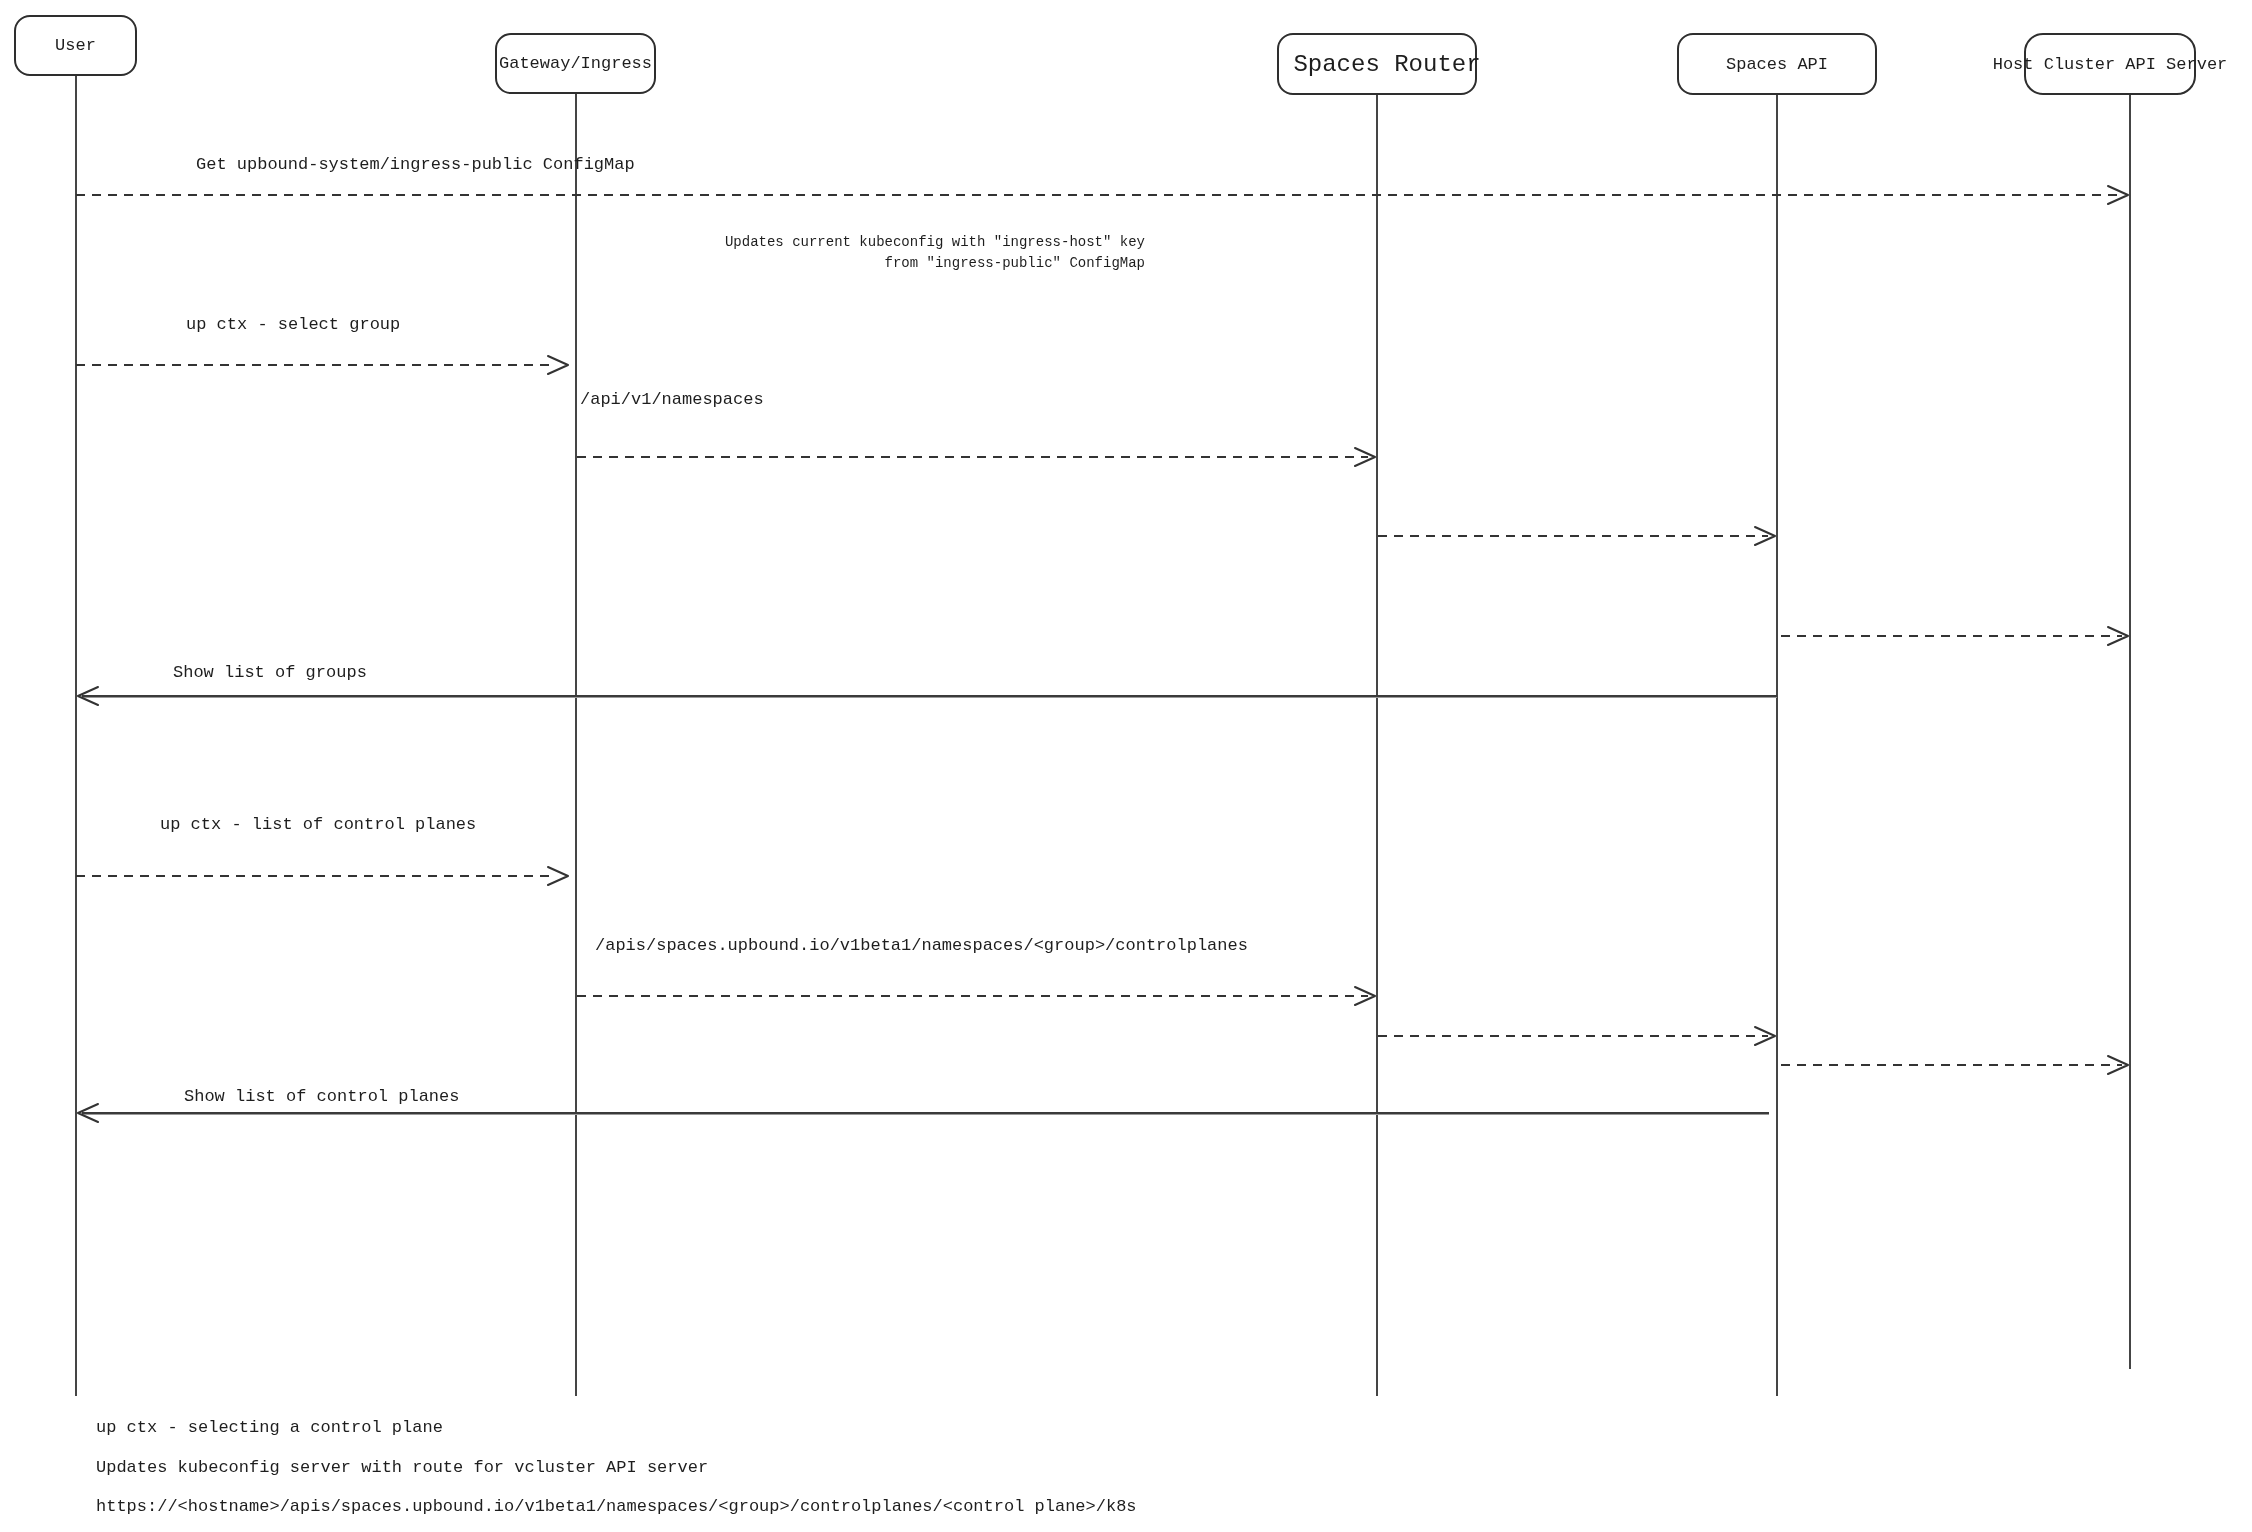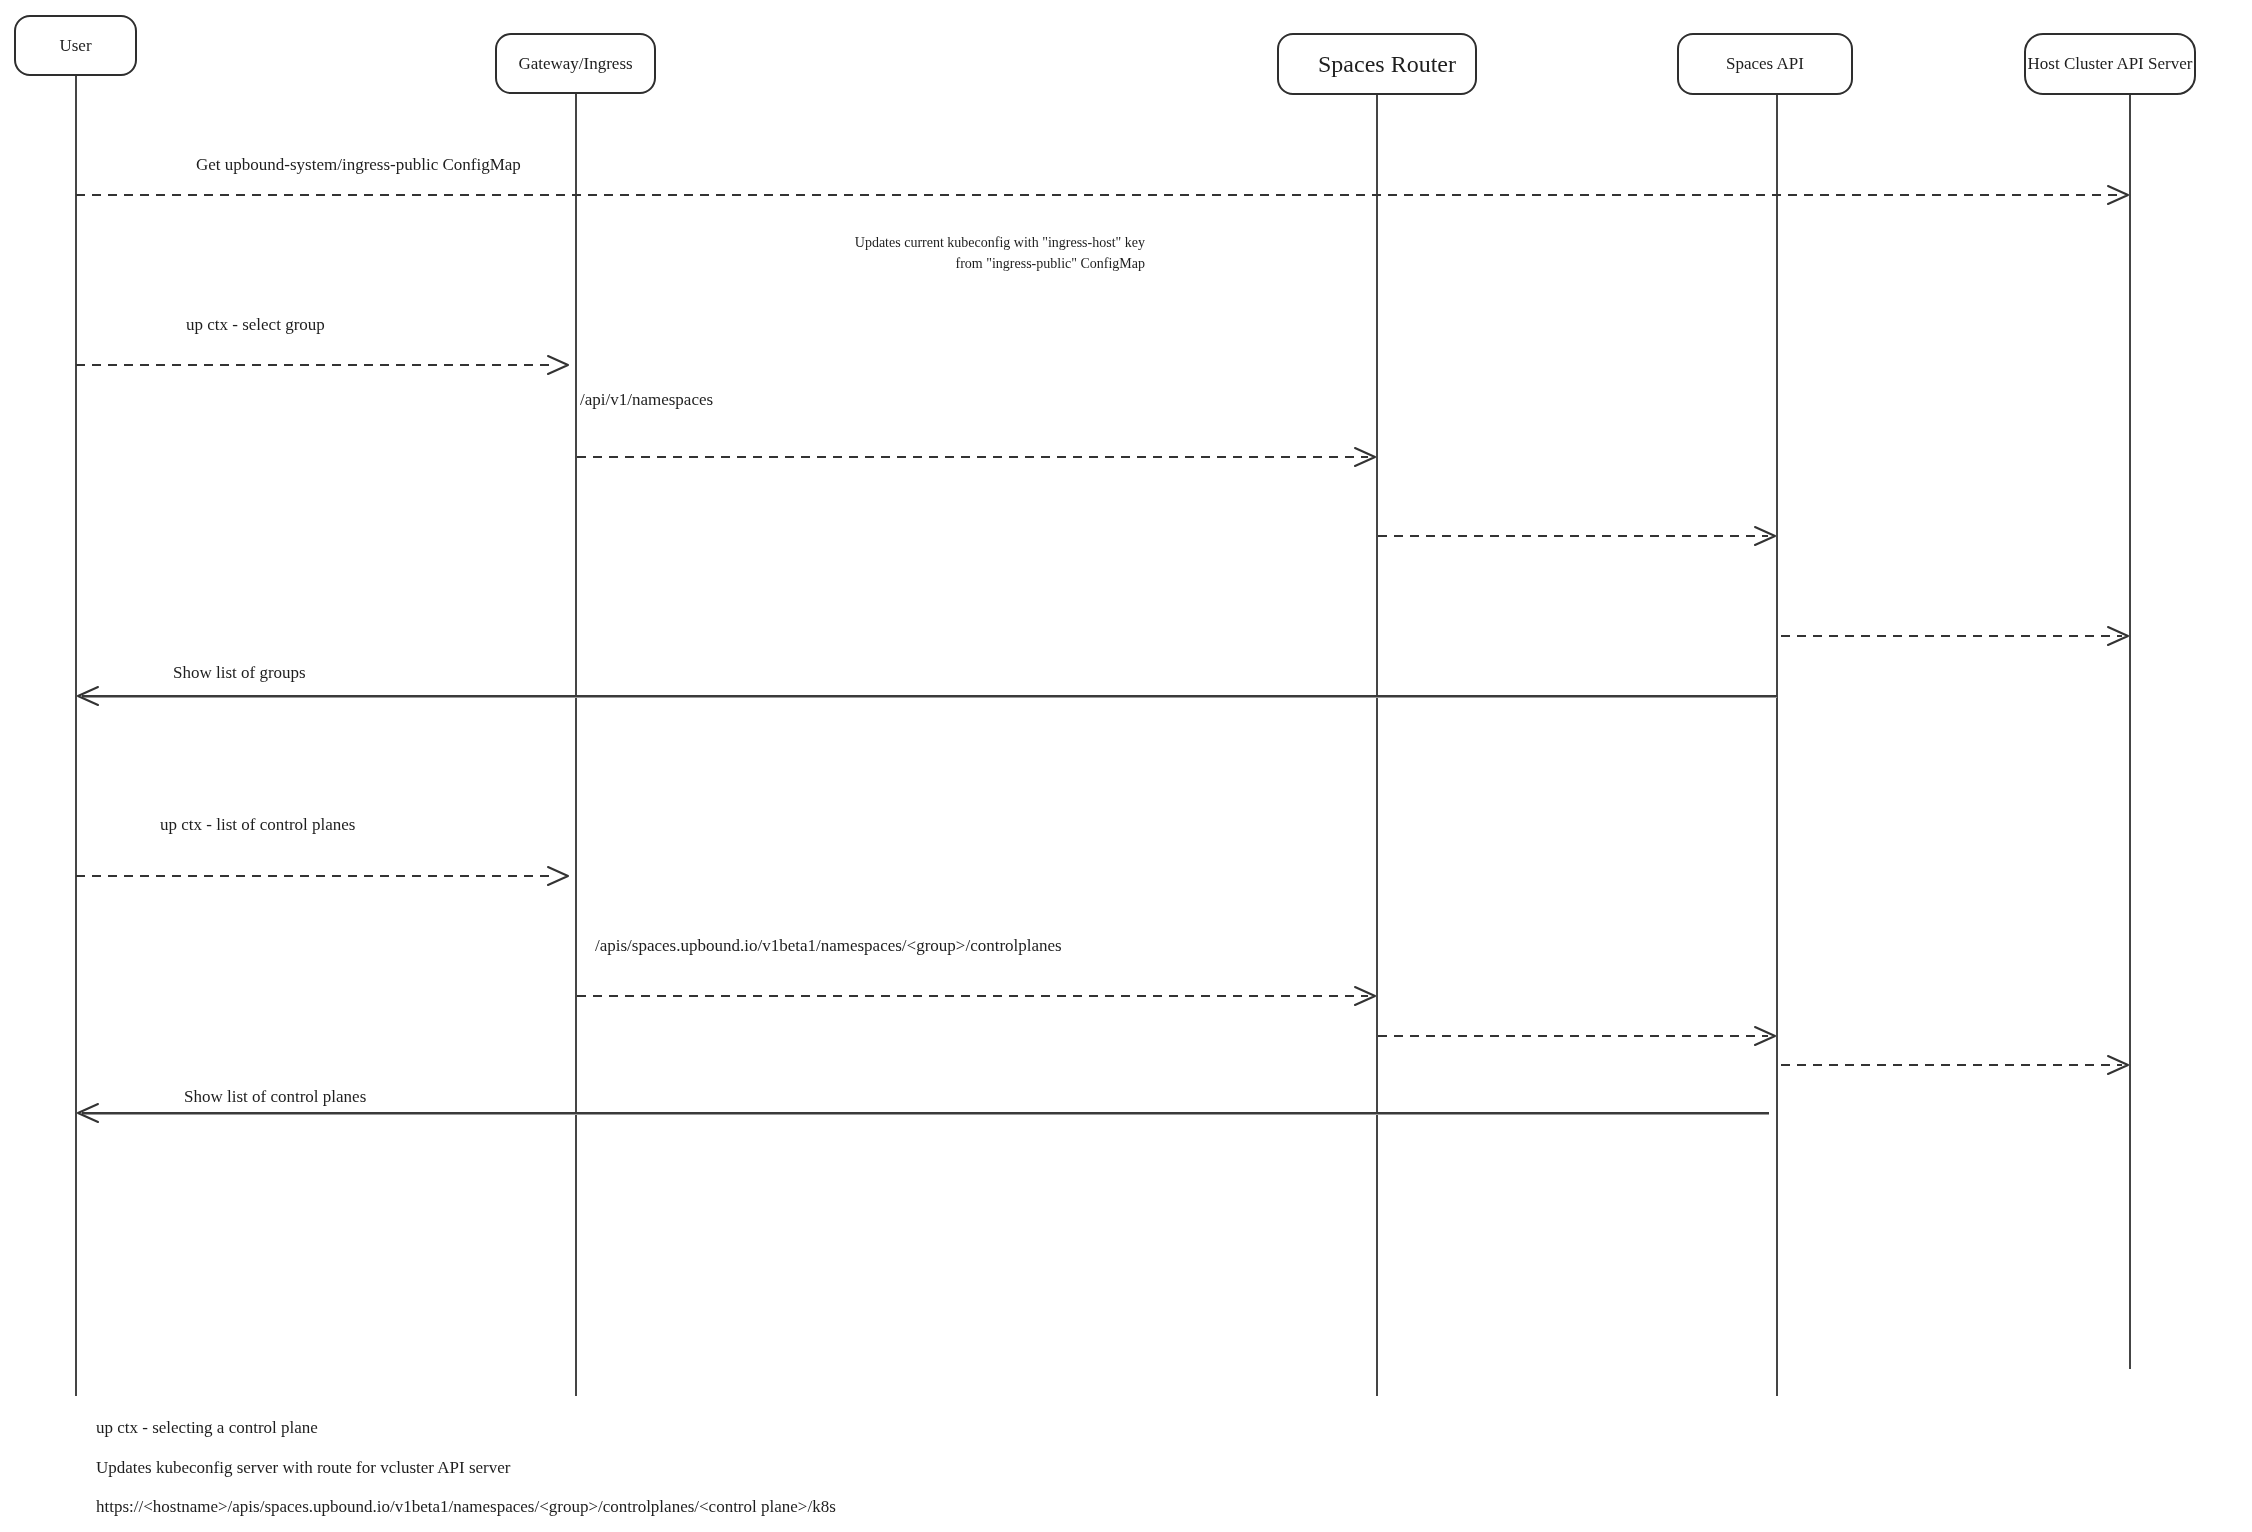--- a/index.html
+++ b/index.html
@@ -1,18 +1,18 @@
 <!DOCTYPE html>
 <html><head>
 <meta charset="utf-8">
 <style>
   html,body { margin:0; padding:0; background:#ffffff; }
   #canvas {
     position:relative; width:2252px; height:1532px; background:#ffffff;
-    font-family:Liberation Serif, serif; color:#1e1e1e; overflow:hidden;
+    font-family:Liberation Mono, monospace; color:#1e1e1e; overflow:hidden;
   }
   .actor-box {
     position:absolute; box-sizing:border-box; background:#ffffff;
     border:2px solid #2e2e2e; border-radius:16px;
     display:flex; align-items:center; justify-content:center;
     font-size:17px; white-space:nowrap;
   }
   .actor-box.lg { font-size:24px;padding-left:20px; }
   .lifeline { position:absolute; width:1.5px; background:#454545; }
   .line { position:absolute; height:2px; }
@@ -42,21 +42,21 @@
 
   <div class="actor-box" style="left:14px; top:15px; width:123px; height:61px;">
     <span>User</span>
   </div>
   <div class="actor-box" style="left:495px; top:33px; width:161px; height:61px;">
     <span>Gateway/Ingress</span>
   </div>
   <div class="actor-box lg" style="left:1277px; top:33px; width:200px; height:62px;">
     <span>Spaces Router</span>
   </div>
-  <div class="actor-box" style="left:1677px; top:33px; width:176px; height:62px;">
+  <div class="actor-box" style="left:1677px; top:33px; width:200px; height:62px;">
     <span>Spaces API</span>
   </div>
   <div class="actor-box" style="left:2024px; top:33px; width:172px; height:62px;border-radius:19px;">
     <span>Host Cluster API Server</span>
   </div>
 
   <div class="msg-label" style="left:196px; top:155px;">Get upbound-system/ingress-public ConfigMap</div>
   <div class="line dashed" style="left:76px; top:194px; width:2046px;"></div>
   <svg class="head" viewBox="0 0 30 24" style="left:2102px; top:183px;">
       <polyline points="6,3 26,12 6,21"></polyline>

